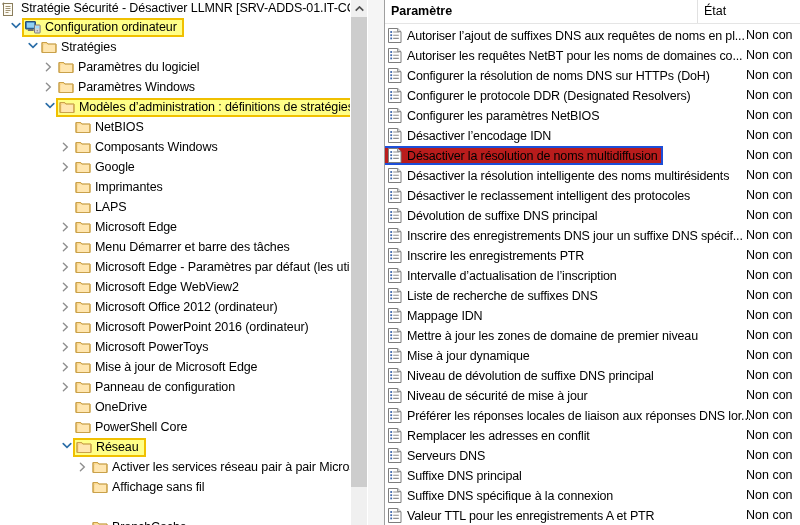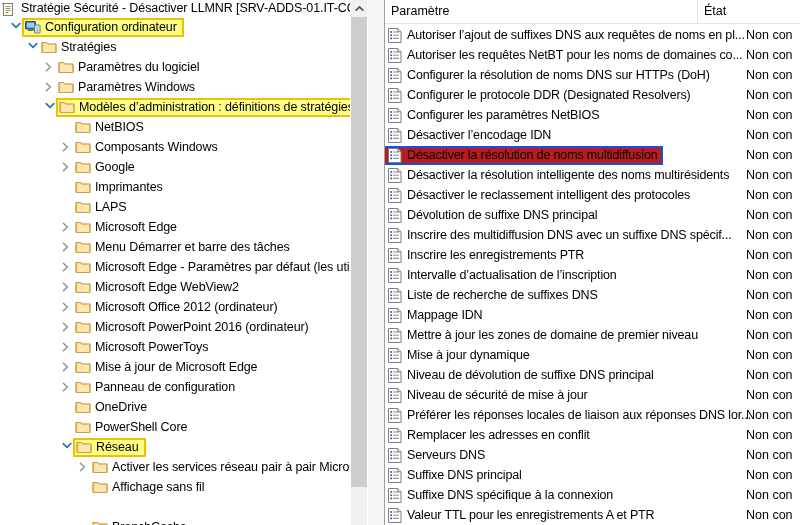--- a/index.html
+++ b/index.html
@@ -153,31 +153,31 @@
   .hdr-cell {
     position: relative;
     height: 23px;
     line-height: 23px;
     font-size: 12.5px;
     color: #000;
     padding-left: 6px;
     box-sizing: border-box;
     white-space: nowrap;
   }
-  .hdr-cell.setting { width: 313px; border-right: 1px solid #e1e1e1; }
+  .hdr-cell.setting { width: 313px; border-right: 1px solid #e1e1e1; font-weight: bold; }
   .hdr-cell.state   { width: 102px; }
   .list-body {
     position: relative;
     padding-top: 1px;
   }
   .list-row {
     position: relative;
     height: 20px;
     display: flex;
-    align-items: center;
+    align-items: flex-end;
     white-space: nowrap;
   }
   .lr-main {
     position: relative;
     display: flex;
     align-items: center;
     height: 19px;
     box-sizing: border-box;
     padding-left: 2px;
     padding-right: 4px;
@@ -873,21 +873,21 @@
             <span class="pol-ico">
               <svg width="14" height="15" viewBox="0 0 14 15">
                 <path d="M0.5 0.5 h9.2 l3.3 3.2 v10.8 h-12.5 z" fill="#ffffff" stroke="#7d7d7d" stroke-width="1"></path>
                 <path d="M9.7 0.5 v3.2 h3.3" fill="#e9e9e9" stroke="#7d7d7d" stroke-width="1"></path>
                 <rect x="2.3" y="3.1" width="1.8" height="1.8" fill="#3a63a8"></rect>
                 <rect x="2.3" y="6.3" width="1.8" height="1.8" fill="#3a63a8"></rect>
                 <rect x="2.3" y="9.5" width="1.8" height="1.8" fill="#3a63a8"></rect>
                 <path d="M5.2 4 h5.6 M5.2 7.2 h5.6 M5.2 10.4 h5.6" stroke="#8f8f8f" stroke-width="1.1"></path>
               </svg>
             </span>
-            <span class="lr-label">Inscrire des multidiffusion DNS avec un suffixe DNS spécif...</span>
+            <span class="lr-label">Inscrire des enregistrements DNS jour un suffixe DNS spécif...</span>
           </div>
           <span class="lr-state">Non con</span>
         </div>
         <div class="list-row">
           <div class="lr-main">
             <span class="pol-ico">
               <svg width="14" height="15" viewBox="0 0 14 15">
                 <path d="M0.5 0.5 h9.2 l3.3 3.2 v10.8 h-12.5 z" fill="#ffffff" stroke="#7d7d7d" stroke-width="1"></path>
                 <path d="M9.7 0.5 v3.2 h3.3" fill="#e9e9e9" stroke="#7d7d7d" stroke-width="1"></path>
                 <rect x="2.3" y="3.1" width="1.8" height="1.8" fill="#3a63a8"></rect>

